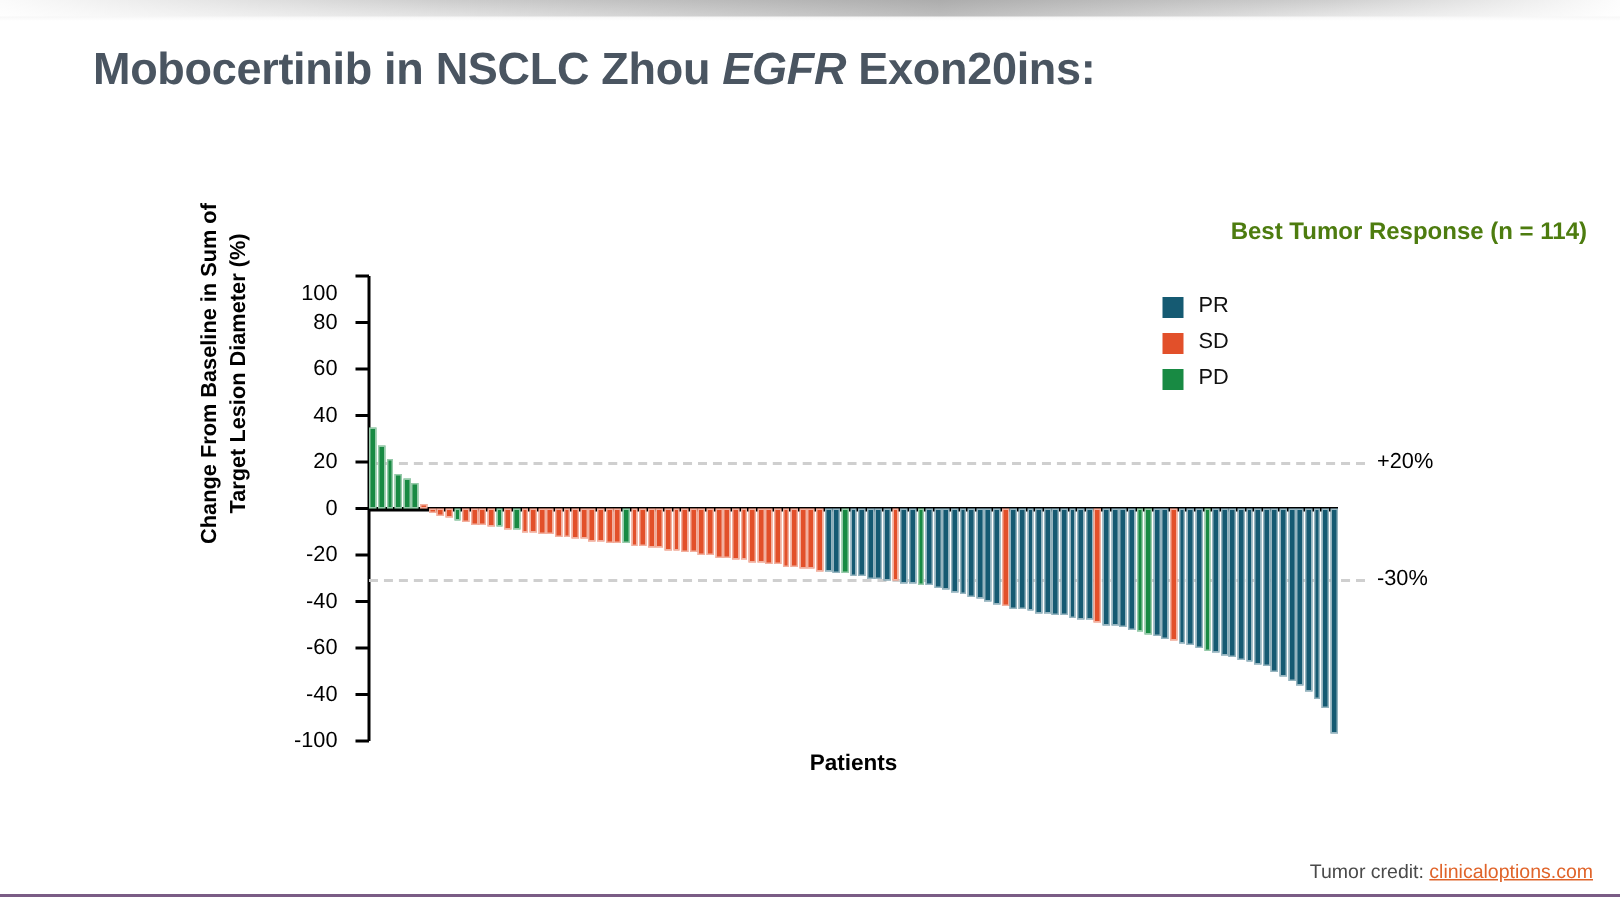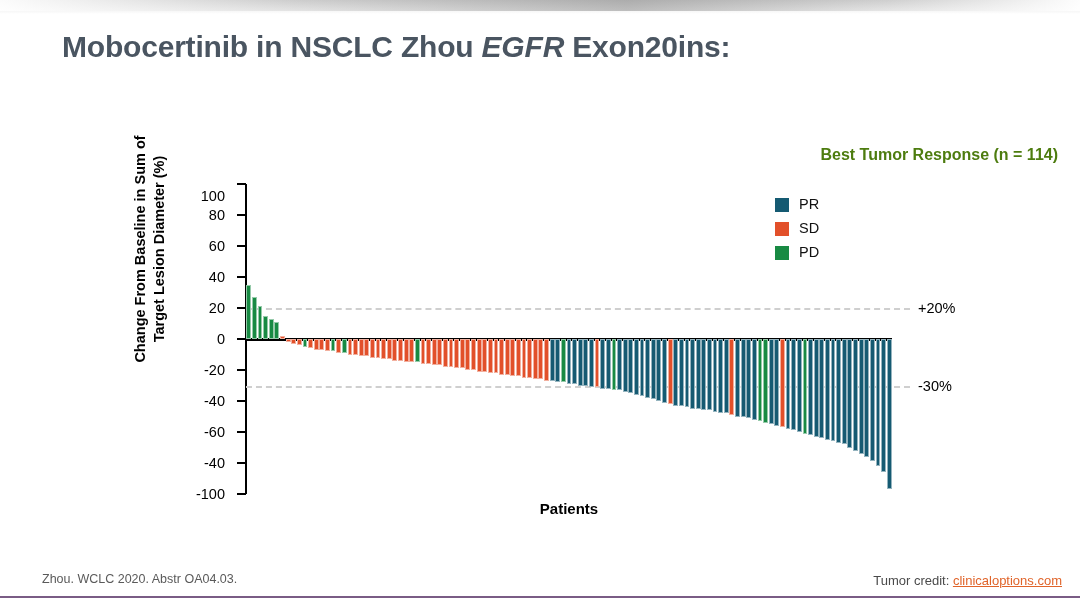--- a/index.html
+++ b/index.html
@@ -319,19 +319,18 @@
           <span class="legend-sw" style="background: rgb(226, 80, 42);"></span>
           <span class="legend-lb">SD</span>
         </div>
         <div class="legend-row">
           <span class="legend-sw" style="background: rgb(24, 138, 67);"></span>
           <span class="legend-lb">PD</span>
         </div>
       </div>
   </div>
 
-  <div class="citation">Zhou. WCLC 2020. Abstr OA04.03.</div>
 
 
   <div class="credit"><span>Tumor credit: </span><span class="credit-link">clinicaloptions.com</span></div>
 
   <div class="footer-rule"></div>
 </div>
 
 </body></html>

